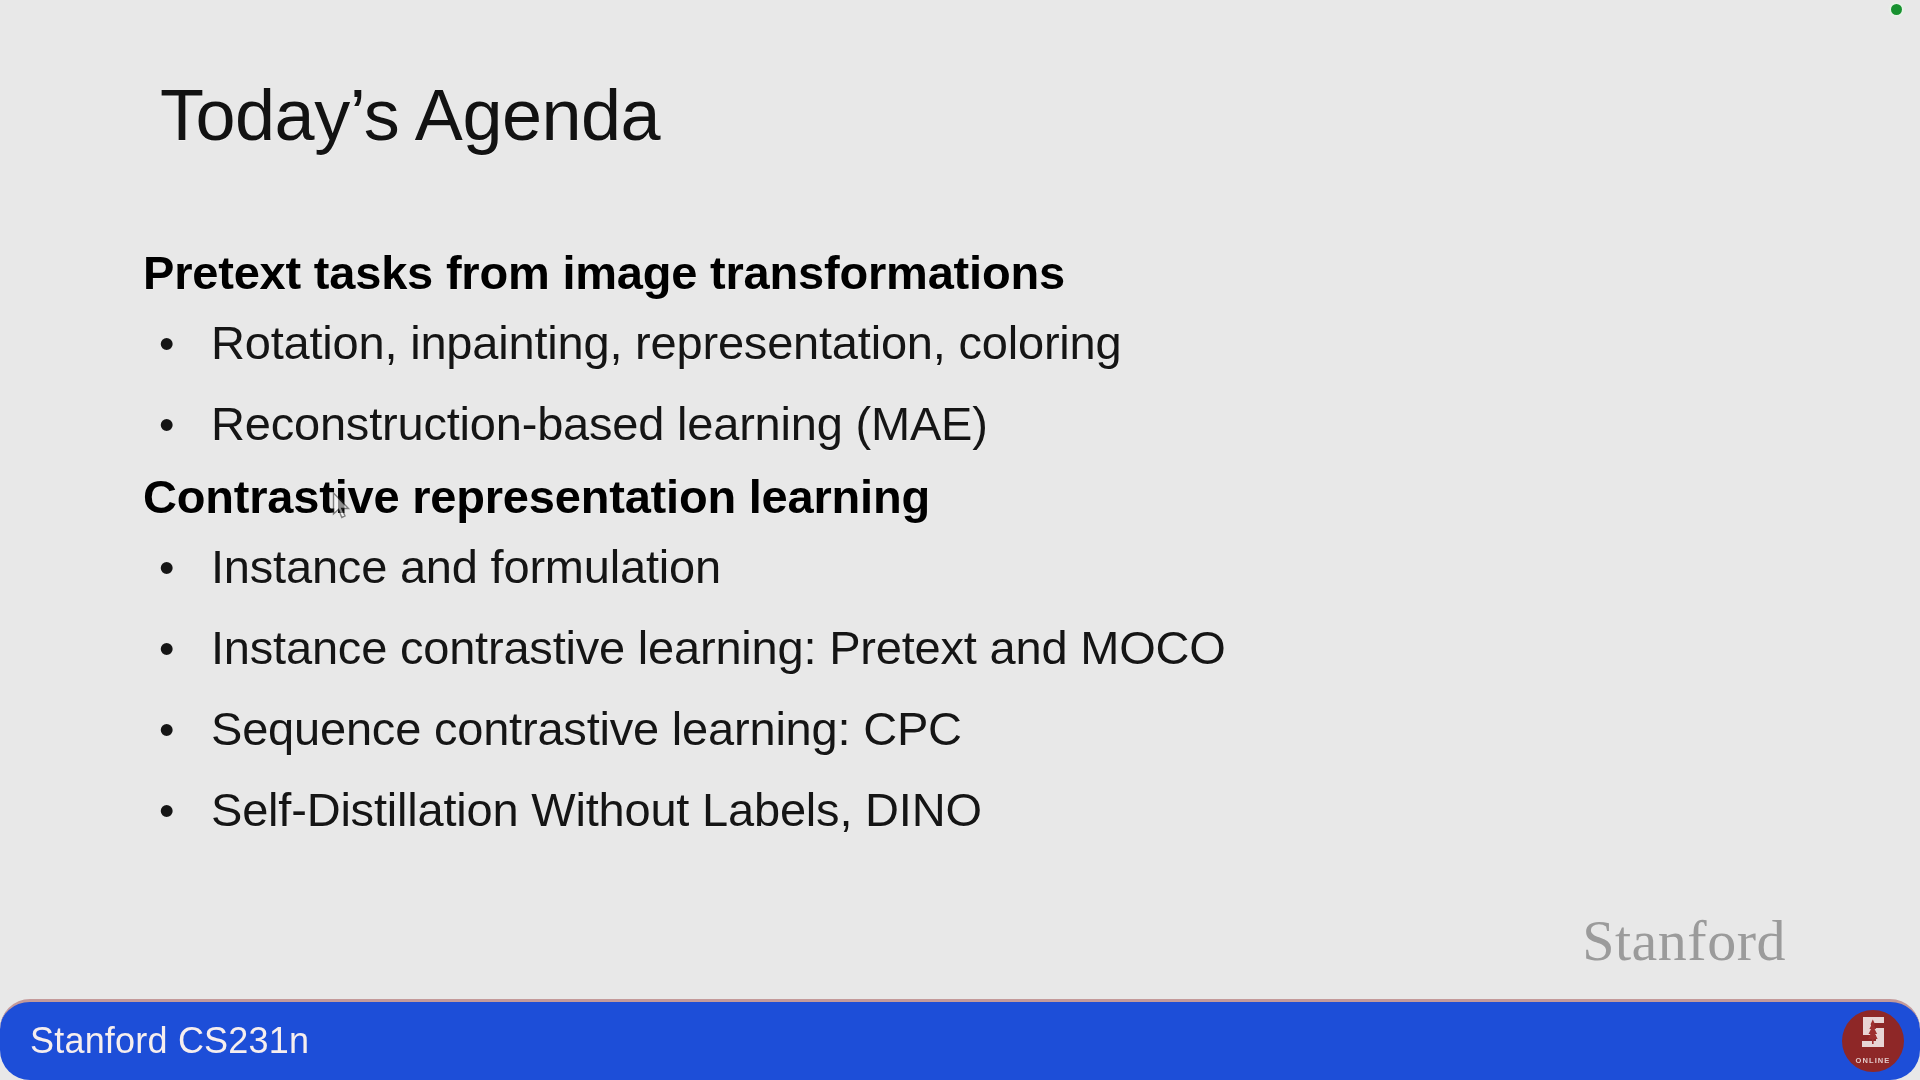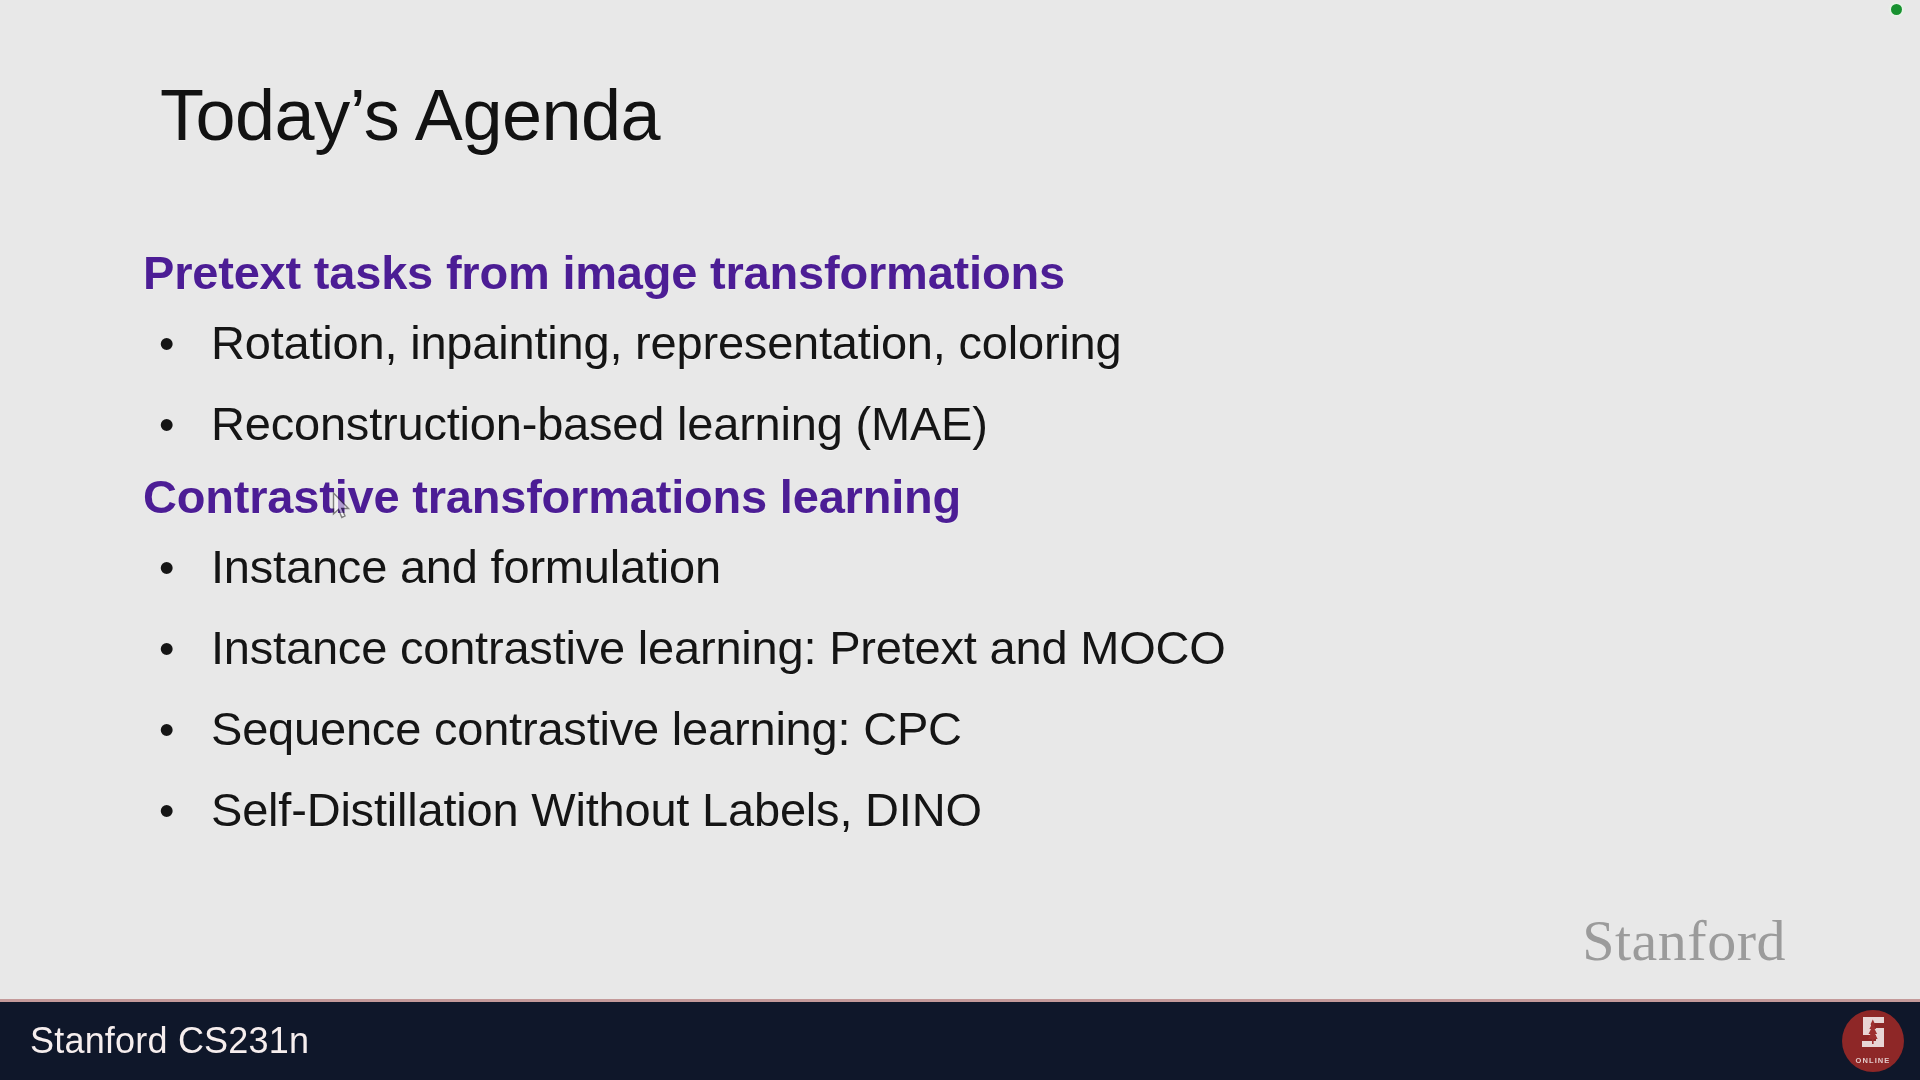--- a/index.html
+++ b/index.html
@@ -54,21 +54,21 @@
     position: absolute;
     left: 143px;
     top: 243px;
     width: 1650px;
   }
 
   .section-head {
     font-size: 47px;
     line-height: 60px;
     font-weight: 700;
-    color: #4c1d95;
+    color: #000000;
     font-stretch: condensed;
     white-space: nowrap;
     letter-spacing: -0.2px;
     margin: 0 0 1px 0;
     text-shadow: 0 1px 0 rgba(255,255,255,0.3);
   }
 
   .bullet-row {
     display: flex;
     align-items: baseline;
@@ -107,22 +107,23 @@
     letter-spacing: 0.5px;
   }
 
   
   #footer {
     position: absolute;
     left: 0;
     right: 0;
     bottom: 0;
     height: 78px;
-    background: #0f172a;
+    background: #1d4ed8;
     border-top: 3px solid #c49a9a;
+    border-radius: 30px;
   }
   #footer-title {
     position: absolute;
     left: 30px;
     top: 50%;
     transform: translateY(-50%);
     font-size: 36px;
     line-height: 40px;
     color: #f6eeee;
     font-weight: 400;
@@ -182,21 +183,21 @@
     <div class="bullet-row">
       <span class="bullet-dot">•</span>
       <span class="bullet-text">Rotation, inpainting, representation, coloring</span>
     </div>
 
     <div class="bullet-row gap-after">
       <span class="bullet-dot">•</span>
       <span class="bullet-text">Reconstruction-based learning (MAE)</span>
     </div>
 
-    <div class="section-head">Contrastive transformations learning</div>
+    <div class="section-head">Contrastive representation learning</div>
 
     <div class="bullet-row">
       <span class="bullet-dot">•</span>
       <span class="bullet-text">Instance and formulation</span>
     </div>
 
     <div class="bullet-row">
       <span class="bullet-dot">•</span>
       <span class="bullet-text">Instance contrastive learning: Pretext and MOCO</span>
     </div>

